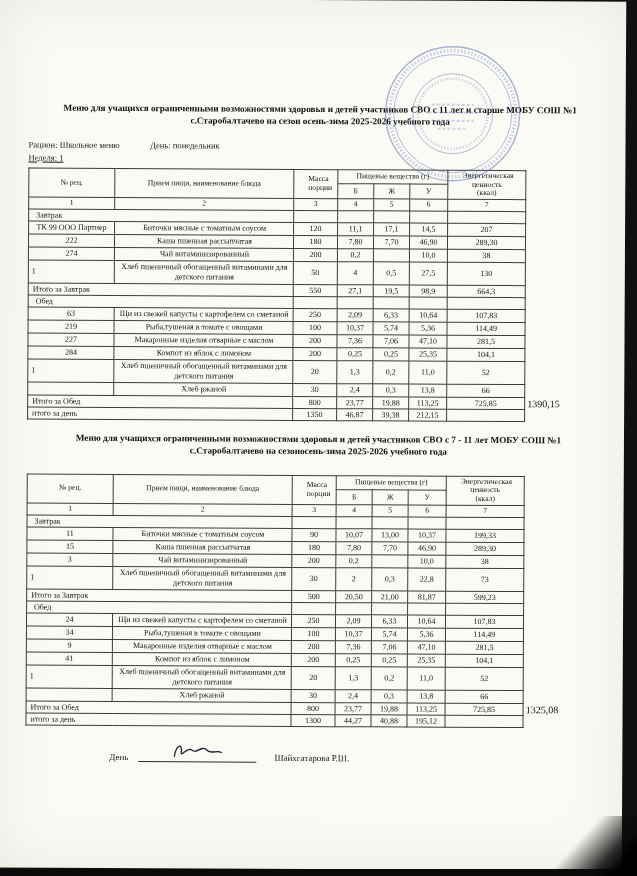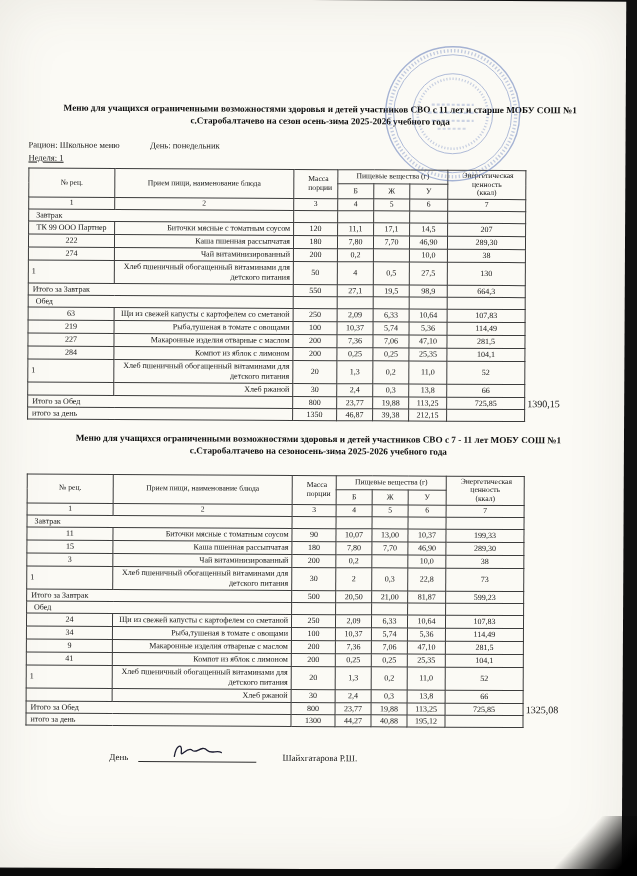--- a/index.html
+++ b/index.html
@@ -31,29 +31,29 @@
   .week{margin-top:3px;margin-bottom:5px;font-size:8.6px;text-decoration:underline}
 
   table.menu{border-collapse:collapse;width:497px;font-size:8px;table-layout:fixed;color:#141414;background:transparent}
   table.menu.second{margin-top:17px}
   .menu th,.menu td{border:1px solid #3c3c3c;padding:1px 3px;vertical-align:middle;overflow:visible}
   .menu th{font-weight:normal;font-size:7.6px;text-align:center;line-height:1.15;padding:1px 14px}
   .menu tr{height:12px}
   .menu thead tr.nums{height:10px}
   .menu td.c{text-align:center}
   .menu td.left{text-align:left;padding-left:3px}
-  .menu td.dish{text-align:right;padding-left:4px;line-height:1.25}
+  .menu td.dish{text-align:center;padding-left:4px;line-height:1.25}
   .menu td.sec{text-align:left;padding-left:7px}
   .menu td.totl{text-align:left;padding-left:4px}
   .menu td.rel{position:relative}
   .outval{position:absolute;left:104%;bottom:12px;white-space:nowrap;font-size:10px}
 
   .cook{margin-top:15px;margin-left:84px;font-size:9px;display:flex;align-items:flex-end}
   .sigwrap{width:118px;border-bottom:1px solid #2c2c2c;margin:0 10px;display:flex;justify-content:center;align-items:flex-end}
-  .cookname{margin-left:16px}
+  .cookname{margin-left:8px}
 
   .smear{
     position:absolute;right:0;bottom:0;width:110px;height:60px;z-index:5;
     background:linear-gradient(133deg,rgba(0,0,0,0) 45%,rgba(10,10,10,.85) 72%,#000 85%);
   }
   .bottomedge{position:absolute;left:0;bottom:0;width:100%;height:7px;background:#0a0a0a;z-index:4}
 </style>
 </head>
 <body>
 

